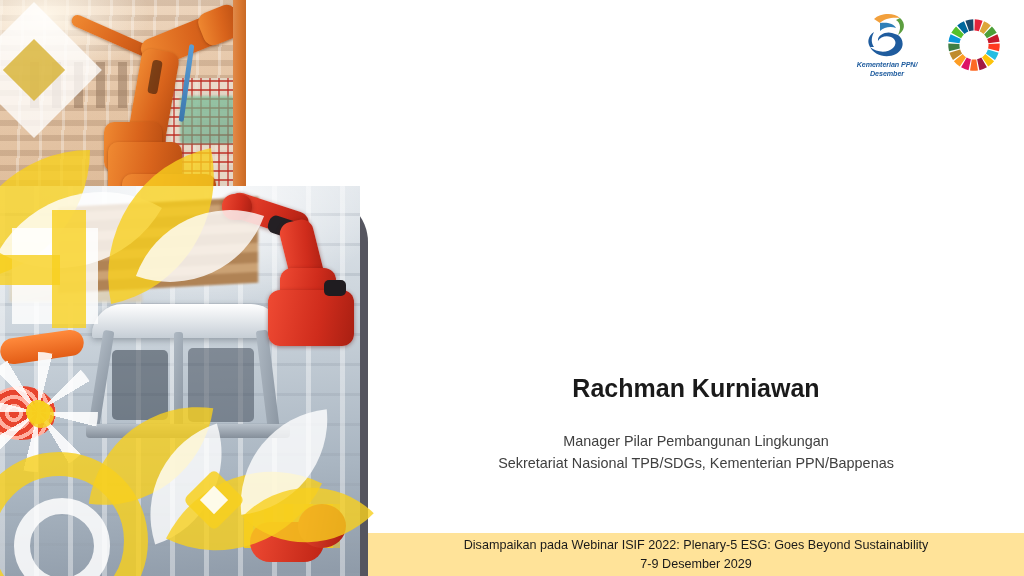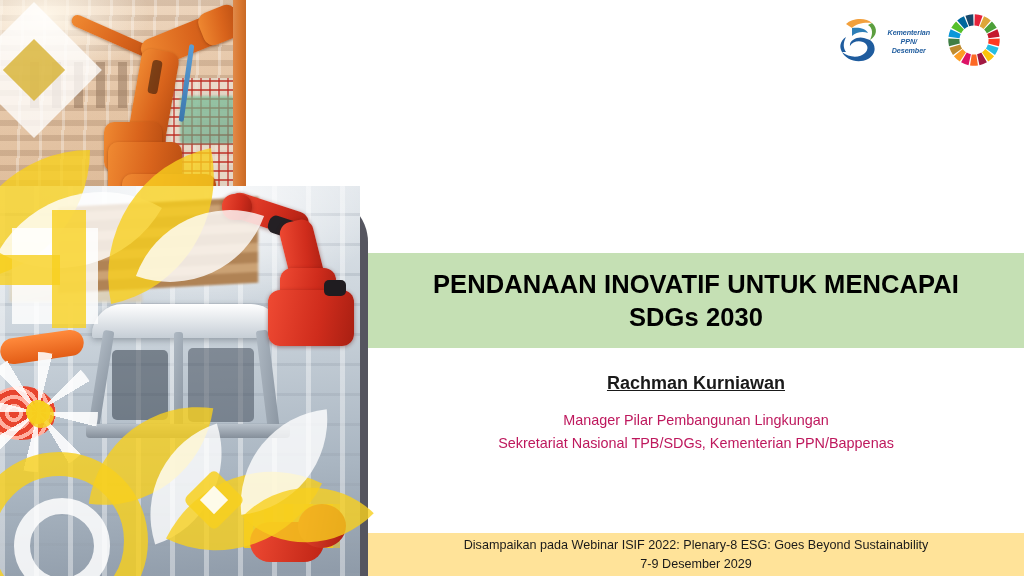--- a/index.html
+++ b/index.html
@@ -372,30 +372,29 @@
 
   
   .speaker {
     position: absolute;
     left: 368px;
     top: 372px;
     width: 656px;
     text-align: center;
   }
   .speaker-name {
-    font-size: 18px;
+    font-size: 25px;
     font-weight: bold;
     color: #1a1a1a;
     line-height: 1.3;
-    margin-bottom: 14px;
-    text-decoration: underline;
+    margin-bottom: 25px;
   }
   .speaker-role {
     font-size: 14.4px;
-    color: #be185d;
+    color: #404040;
     line-height: 1.55;
   }
 
   
   .footer-band {
     position: absolute;
     left: 368px;
     top: 533px;
     width: 656px;
     height: 43px;
@@ -420,23 +419,22 @@
     position: absolute;
     right: 22px;
     top: 12px;
     display: flex;
     align-items: center;
     gap: 16px;
   }
   .logo-bappenas {
     width: 86px;
     display: flex;
-    flex-direction: row;
+    flex-direction: column;
     align-items: center;
-    justify-content: flex-end;
   }
   .logo-bappenas-mark {
     width: 58px;
     height: 46px;
     position: relative;
   }
   .logo-bappenas-text {
     margin-top: 2px;
     font-size: 7.2px;
     font-weight: bold;
@@ -579,31 +577,27 @@
             <path d="M-45.66,-5.60 A46,46 0 0 1 -41.77,-19.27 L-23.61,-10.89 A26,26 0 0 0 -25.81,-3.17 Z" fill="#0a97d9"></path>
             <path d="M-40.55,-21.72 A46,46 0 0 1 -31.98,-33.06 L-18.08,-18.69 A26,26 0 0 0 -22.92,-12.27 Z" fill="#56c02b"></path>
             <path d="M-29.97,-34.90 A46,46 0 0 1 -17.88,-42.38 L-10.11,-23.95 A26,26 0 0 0 -16.94,-19.73 Z" fill="#00689d"></path>
             <path d="M-15.34,-43.37 A46,46 0 0 1 -1.36,-45.98 L-0.77,-25.99 A26,26 0 0 0 -8.67,-24.51 Z" fill="#19486a"></path>
           </g>
       </svg>
     </div>
 
   </div>
 
-  <div class="title-band">
-    <div class="title-line">PENDANAAN INOVATIF UNTUK MENCAPAI</div>
-    <div class="title-line">SDGs 2030</div>
-  </div>
 
   <div class="speaker">
     <div class="speaker-name">Rachman Kurniawan</div>
     <div class="speaker-role">
       <div>Manager Pilar Pembangunan Lingkungan</div>
       <div>Sekretariat Nasional TPB/SDGs, Kementerian PPN/Bappenas</div>
     </div>
   </div>
 
   <div class="footer-band">
-    <div class="footer-line">Disampaikan pada Webinar ISIF 2022: Plenary-8 ESG: Goes Beyond Sustainability</div>
+    <div class="footer-line">Disampaikan pada Webinar ISIF 2022: Plenary-5 ESG: Goes Beyond Sustainability</div>
     <div class="footer-line">7-9 Desember 2029</div>
   </div>
 
 </div>
 
 </body></html>

